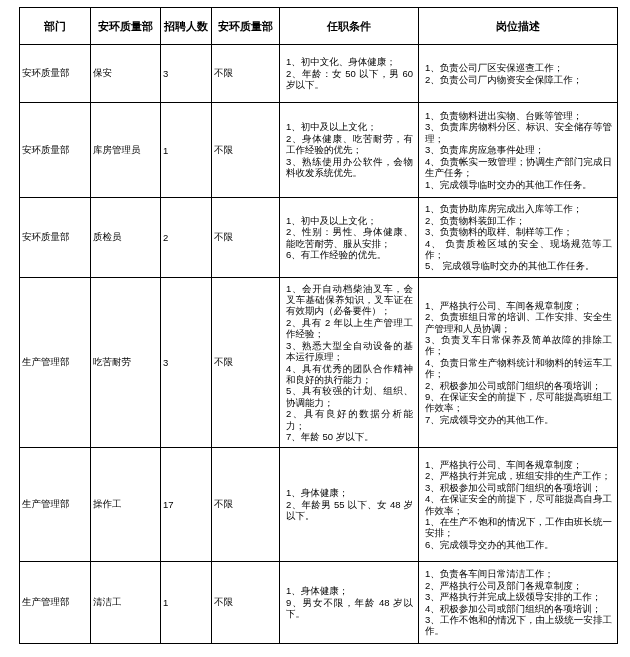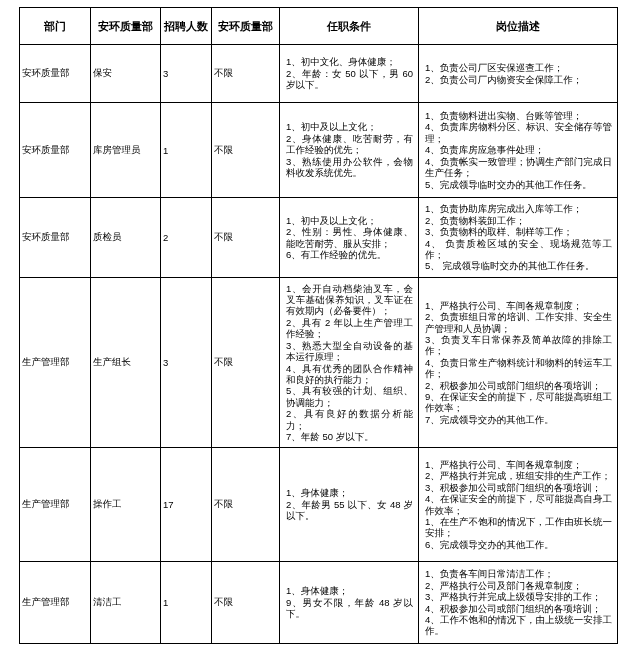--- a/index.html
+++ b/index.html
@@ -94,24 +94,24 @@
         <td class="c">库房管理员</td>
         <td class="c">1</td>
         <td class="c">不限</td>
         <td class="l">
           <div>1、初中及以上文化；</div>
           <div>2、身体健康、吃苦耐劳，有工作经验的优先；</div>
           <div>3、熟练使用办公软件，会物料收发系统优先。</div>
         </td>
         <td class="l">
           <div>1、负责物料进出实物、台账等管理；</div>
-          <div>4、负责库房物料分区、标识、安全储存等管理；</div>
-          <div>4、负责库房应急事件处理；</div>
+          <div>3、负责库房物料分区、标识、安全储存等管理；</div>
+          <div>3、负责库房应急事件处理；</div>
           <div>4、负责帐实一致管理；协调生产部门完成日生产任务；</div>
-          <div>5、完成领导临时交办的其他工作任务。</div>
+          <div>1、完成领导临时交办的其他工作任务。</div>
         </td>
       </tr>
       <tr>
         <td class="c">安环质量部</td>
         <td class="c">质检员</td>
         <td class="c">2</td>
         <td class="c">不限</td>
         <td class="l">
           <div>1、初中及以上文化；</div>
           <div>2、性别：男性、身体健康、能吃苦耐劳、服从安排；</div>
@@ -120,21 +120,21 @@
         <td class="l">
           <div>1、负责协助库房完成出入库等工作；</div>
           <div>2、负责物料装卸工作；</div>
           <div>3、负责物料的取样、制样等工作；</div>
           <div>4、 负责质检区域的安全、现场规范等工作；</div>
           <div>5、 完成领导临时交办的其他工作任务。</div>
         </td>
       </tr>
       <tr>
         <td class="c">生产管理部</td>
-        <td class="c">生产组长</td>
+        <td class="c">吃苦耐劳</td>
         <td class="c">3</td>
         <td class="c">不限</td>
         <td class="l">
           <div>1、会开自动档柴油叉车，会叉车基础保养知识，叉车证在有效期内（必备要件）；</div>
           <div>2、具有 2 年以上生产管理工作经验；</div>
           <div>3、熟悉大型全自动设备的基本运行原理；</div>
           <div>4、具有优秀的团队合作精神和良好的执行能力；</div>
           <div>5、具有较强的计划、组织、协调能力；</div>
           <div>2、具有良好的数据分析能力；</div>
           <div>7、年龄 50 岁以下。</div>
@@ -174,17 +174,17 @@
         <td class="c">不限</td>
         <td class="l">
           <div>1、身体健康；</div>
           <div>9、男女不限，年龄 48 岁以下。</div>
         </td>
         <td class="l">
           <div>1、负责各车间日常清洁工作；</div>
           <div>2、严格执行公司及部门各规章制度；</div>
           <div>3、严格执行并完成上级领导安排的工作；</div>
           <div>4、积极参加公司或部门组织的各项培训；</div>
-          <div>4、工作不饱和的情况下，由上级统一安排工作。</div>
+          <div>3、工作不饱和的情况下，由上级统一安排工作。</div>
         </td>
       </tr>
     </tbody>
 </table>
 
 </body></html>

